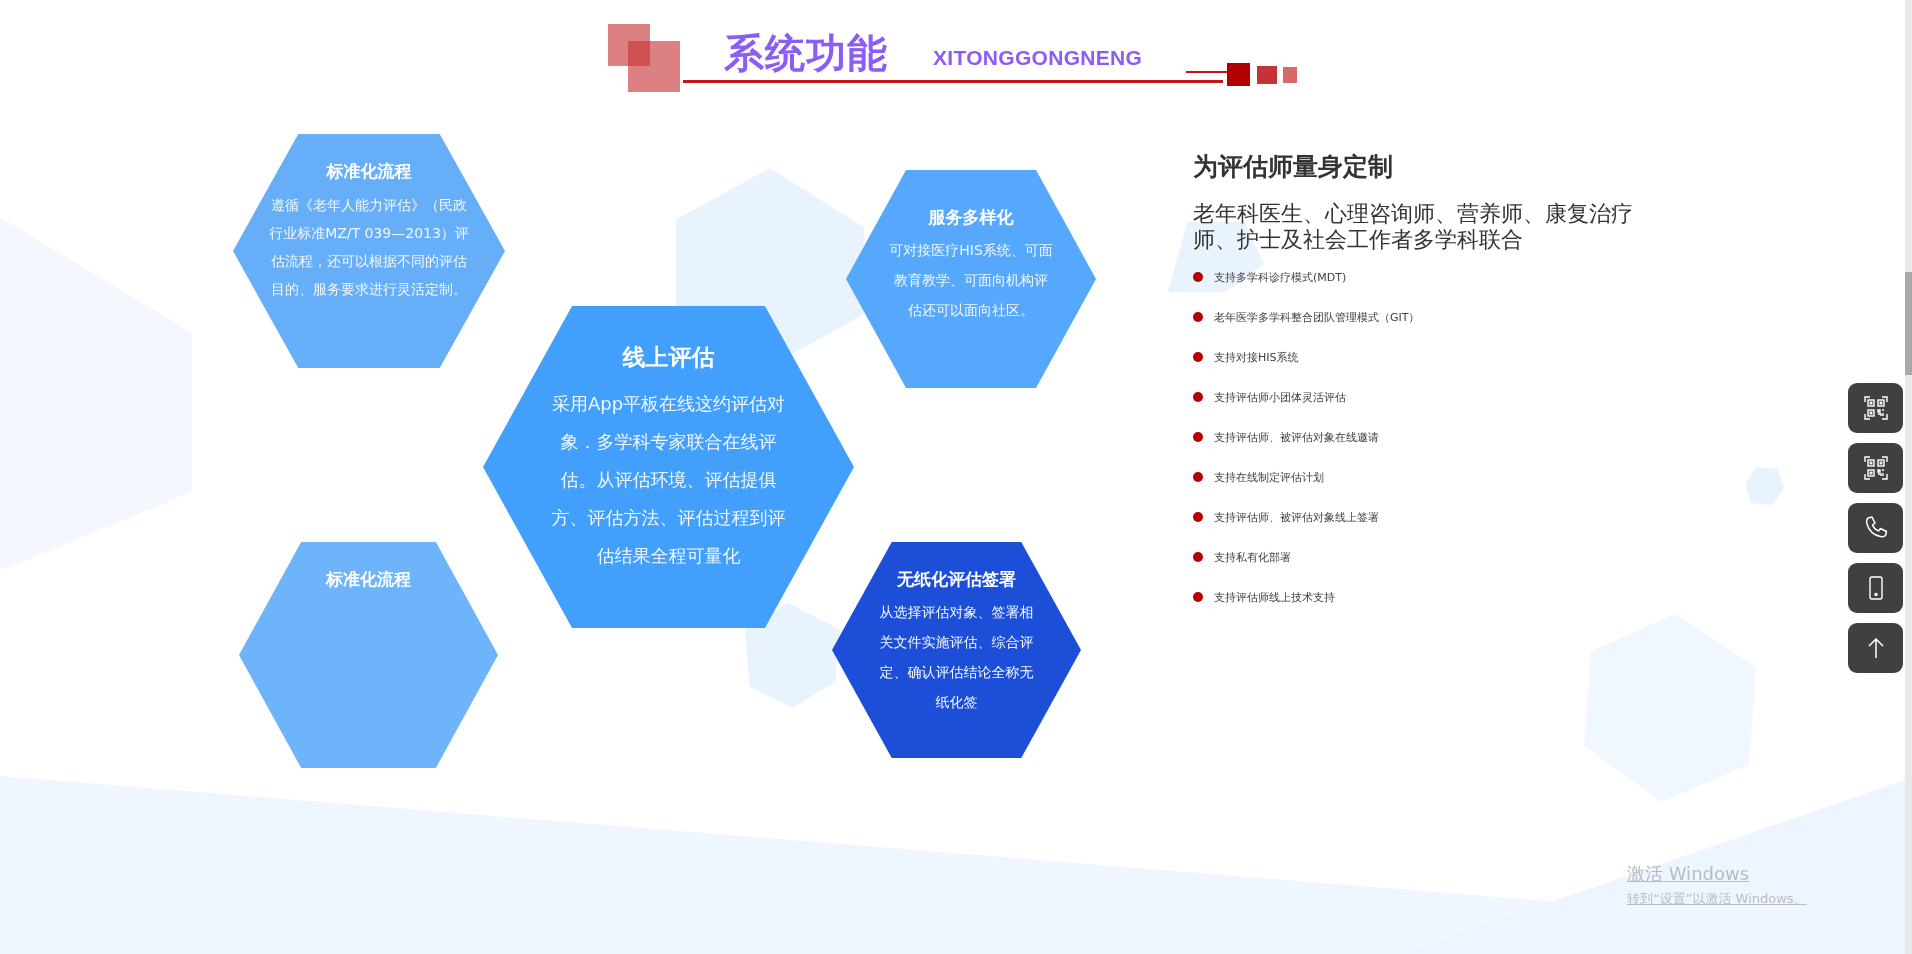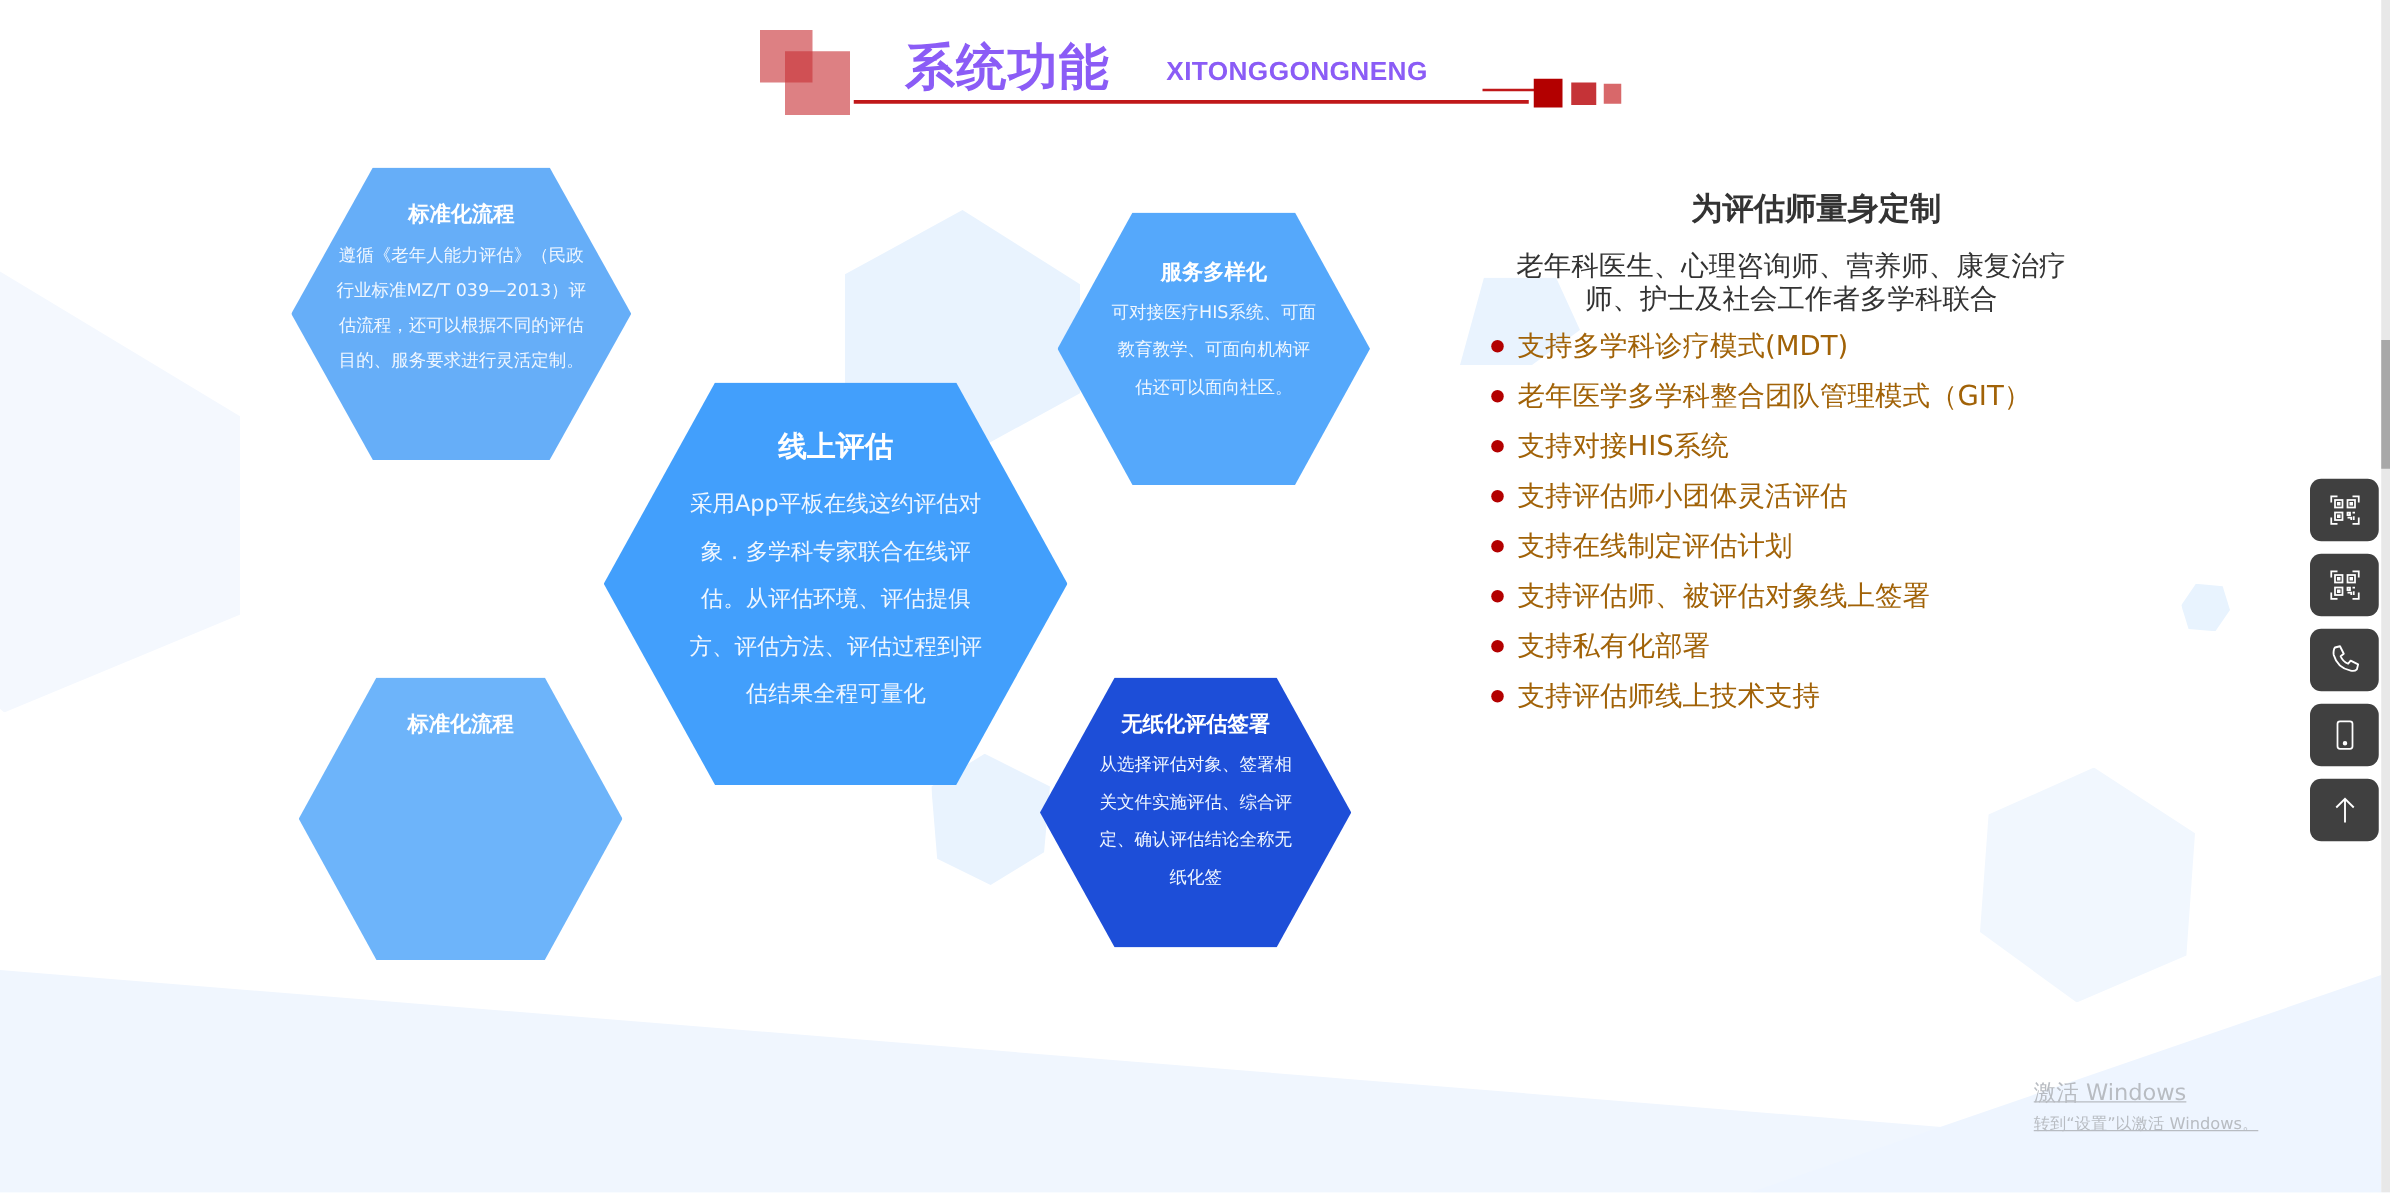--- a/index.html
+++ b/index.html
@@ -46,25 +46,25 @@
 
   .hex-bl { left: 239px; top: 542px; width: 259px; height: 226px; background: #6db4fa; padding-top: 26px; }
   .hex-bl .h-title { font-size: 17px; margin-bottom: 6px; }
   .hex-bl .h-body { font-size: 14px; line-height: 30px; width: 170px; }
 
   .hex-br { left: 832px; top: 542px; width: 249px; height: 216px; background: #1d4ed8; padding-top: 26px; }
   .hex-br .h-title { font-size: 17px; margin-bottom: 6px; }
   .hex-br .h-body { font-size: 14px; line-height: 30px; width: 166px; }
 
   
-  .right-col { position: absolute; left: 1193px; top: 150px; width: 520px; text-align: center; }
+  .right-col { position: absolute; left: 1193px; top: 150px; width: 520px; }
   .rc-heading { font-size: 25px; font-weight: bold; color: #333333; margin-bottom: 18px; }
   .rc-sub { font-size: 22px; color: #333333; line-height: 26px; width: 480px; margin-bottom: 4px; }
   .rc-list { list-style: none; }
-  .rc-list li { display: flex; align-items: center; height: 40px; font-size: 22px; color: #a16207; }
+  .rc-list li { display: flex; align-items: center; height: 40px; font-size: 11px; color: #404040; }
   .rc-list .dot { width: 10px; height: 10px; border-radius: 50%; background: #b30000; margin-right: 11px; flex-shrink: 0; }
 
   
   .side-tools { position: absolute; left: 1848px; top: 383px; width: 55px; }
   .side-btn { width: 55px; height: 50px; margin-bottom: 10px; background: #404040; border-radius: 9px;
     display: flex; align-items: center; justify-content: center; }
   .side-btn svg { width: 30px; height: 30px; }
 
   
   .scrollbar { position: absolute; left: 1905px; top: 0; width: 7px; height: 954px; background: #e8e8e8; }
@@ -140,20 +140,24 @@
     <li>
         <span class="dot"></span>
         <span>支持对接HIS系统</span>
       </li>
     <li>
         <span class="dot"></span>
         <span>支持评估师小团体灵活评估</span>
       </li>
     <li>
         <span class="dot"></span>
+        <span>支持评估师、被评估对象在线邀请</span>
+      </li>
+    <li>
+        <span class="dot"></span>
         <span>支持在线制定评估计划</span>
       </li>
     <li>
         <span class="dot"></span>
         <span>支持评估师、被评估对象线上签署</span>
       </li>
     <li>
         <span class="dot"></span>
         <span>支持私有化部署</span>
       </li>

